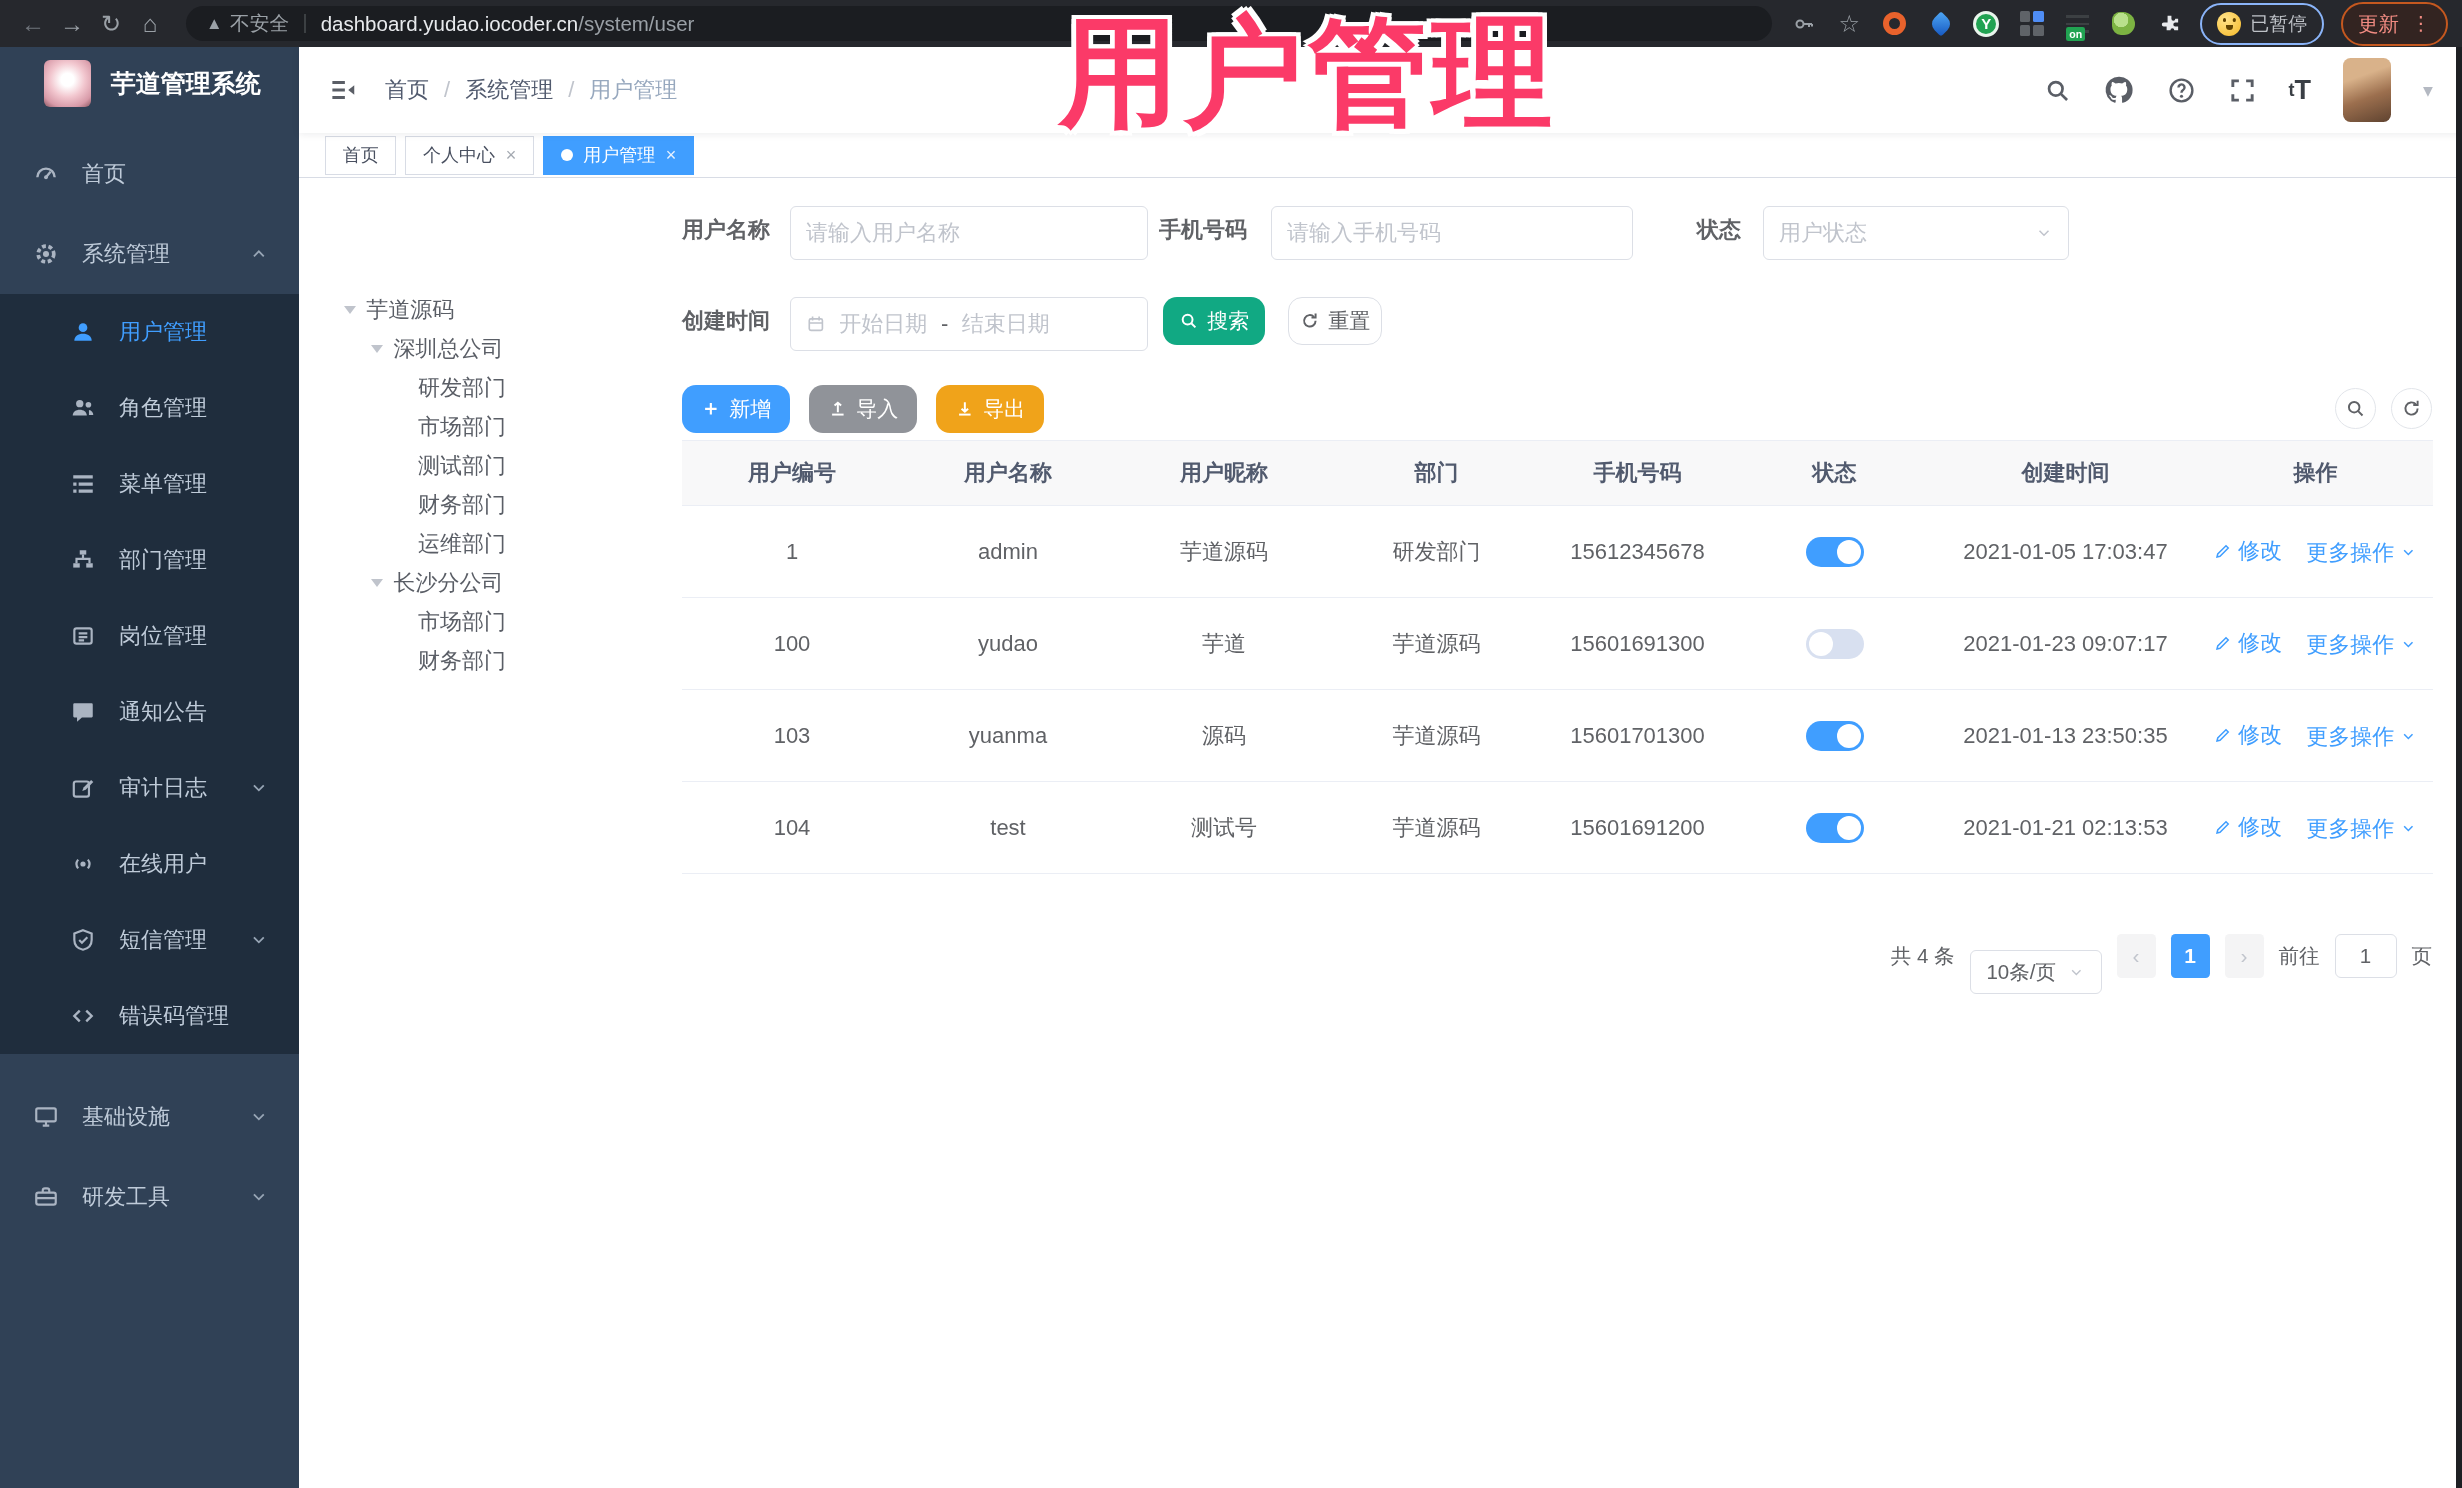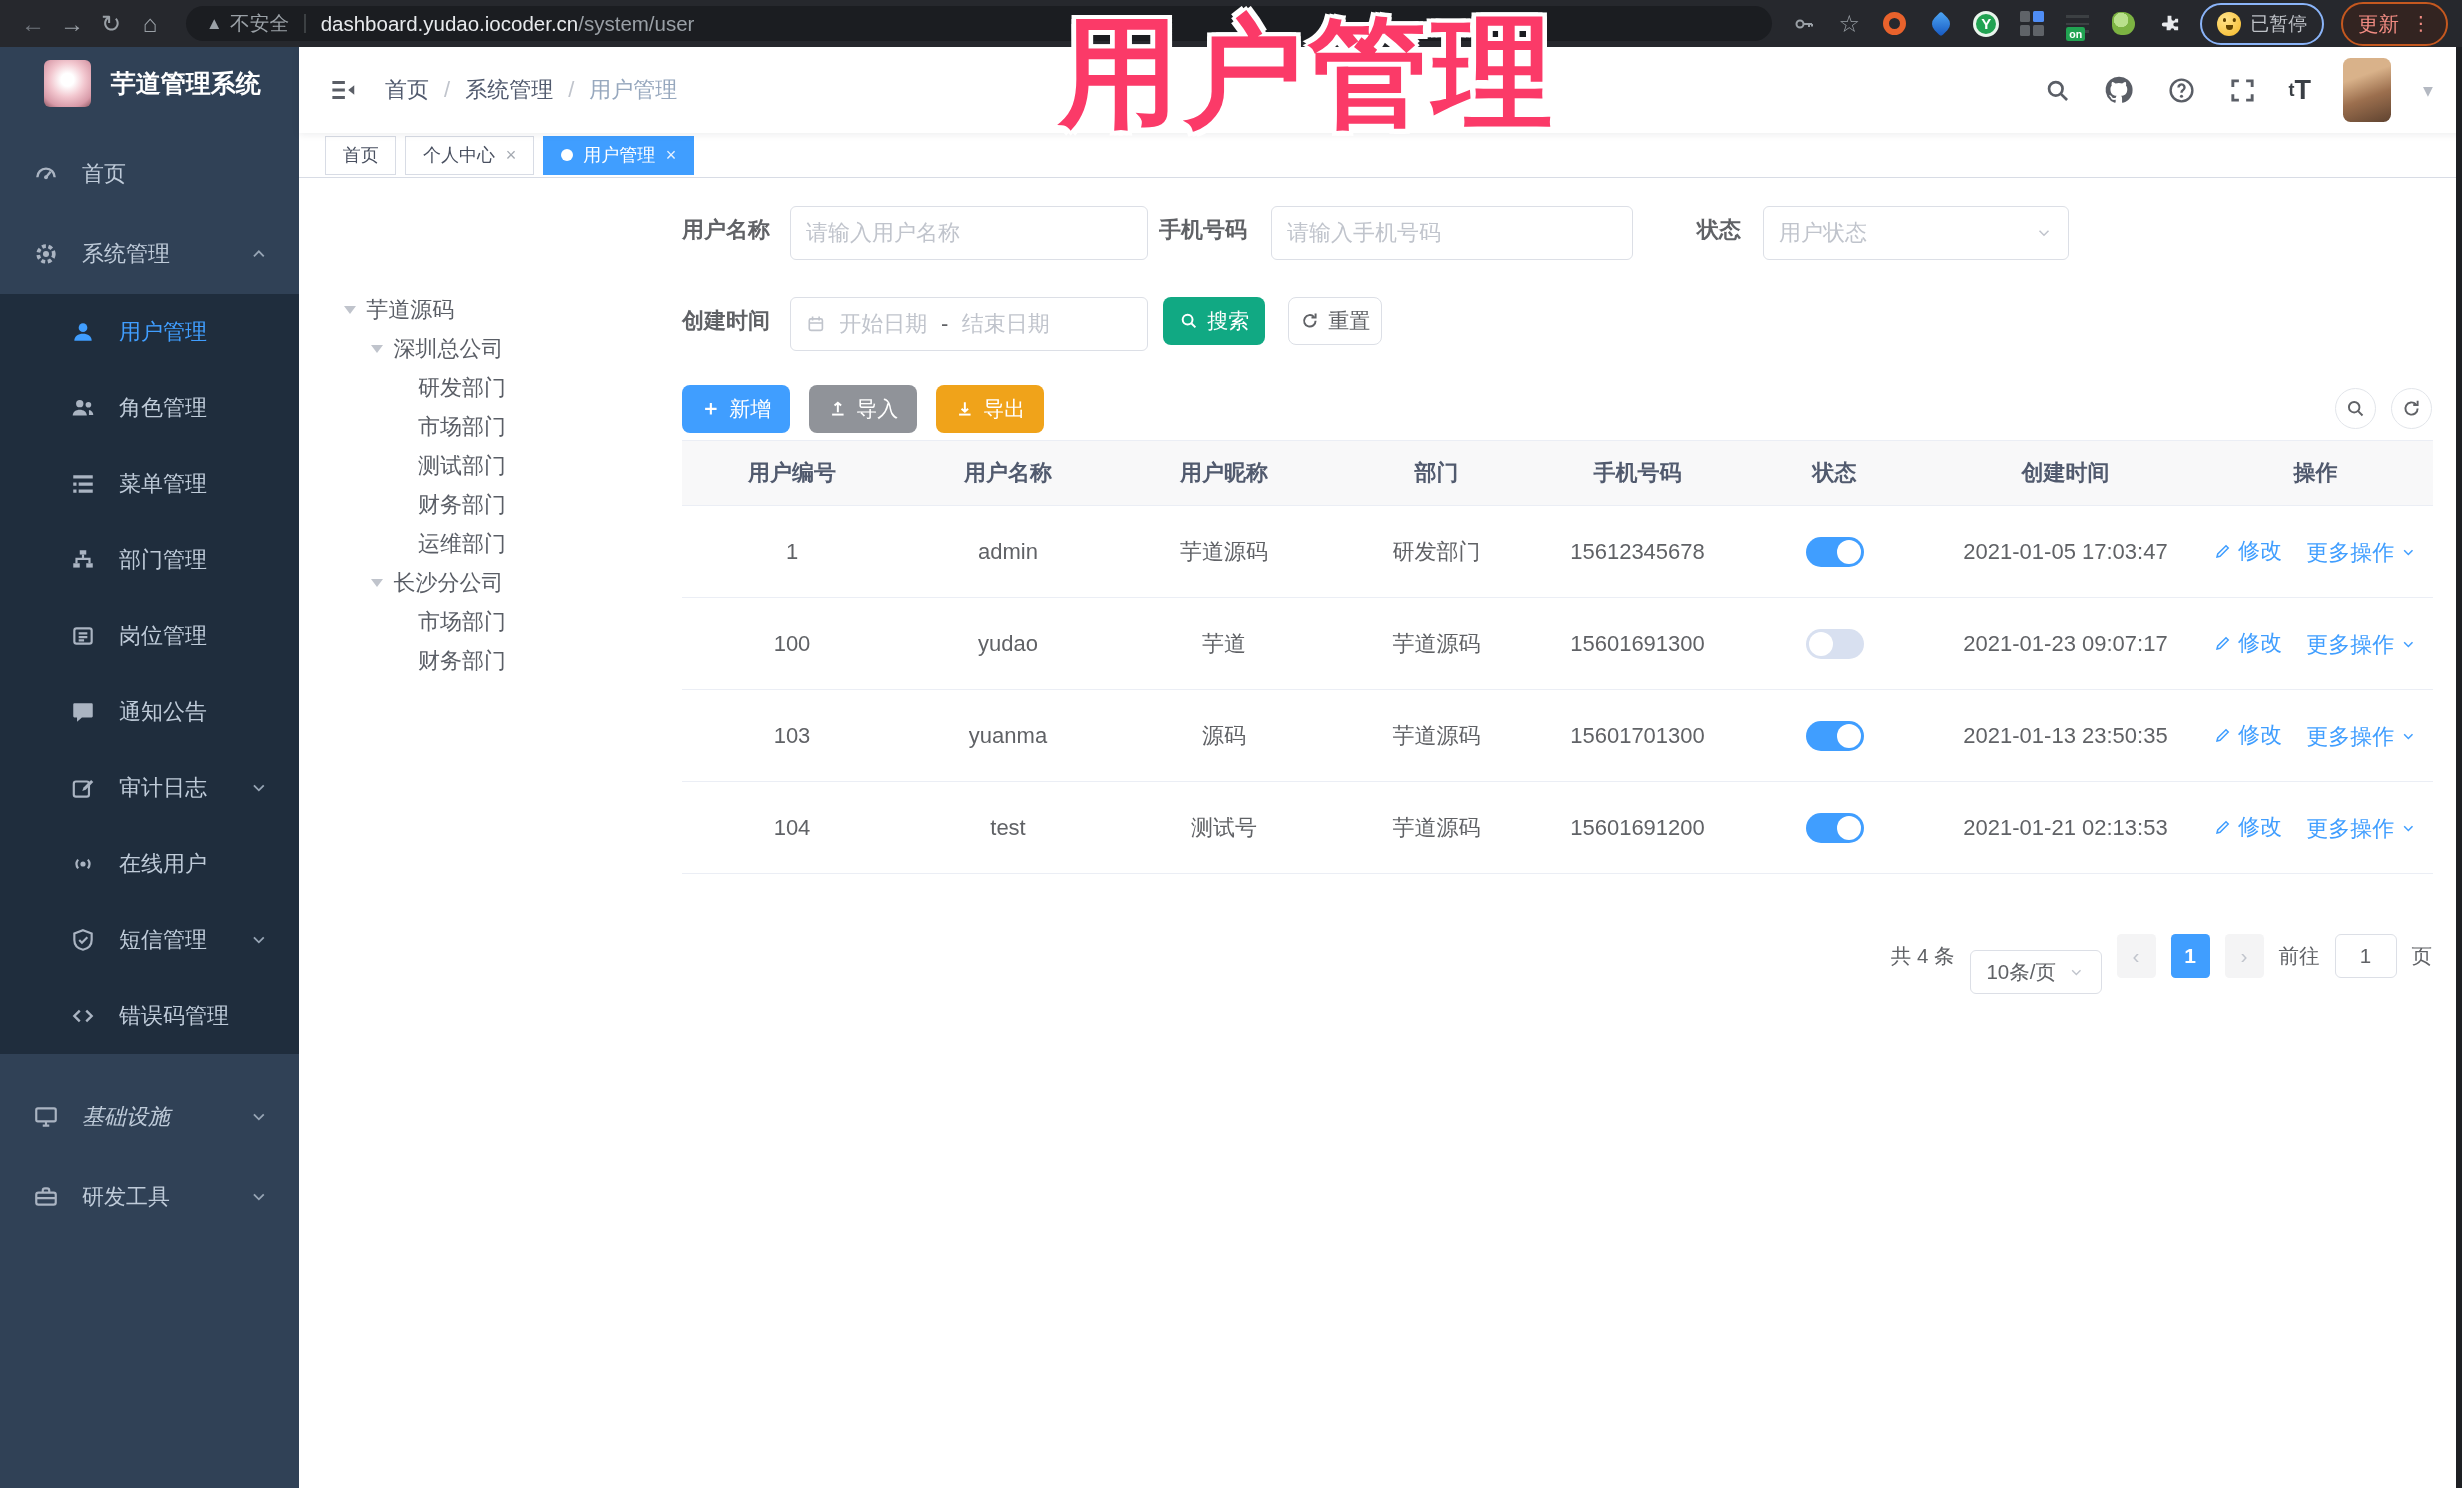--- a/index.html
+++ b/index.html
@@ -89,21 +89,21 @@
   .tnode { height:39px; display:flex; align-items:center; cursor:pointer; white-space:nowrap; }
   .tnode .tcaret { width:0; height:0; border-left:6.8px solid transparent; border-right:6.8px solid transparent; border-top:8.3px solid #c0c4cc; margin-right:10.6px; flex:none; }
   .lv1 { padding-left:16.7px; } .lv2 { padding-left:44px; } .lv3 { padding-left:91px; }
 
   .fl { position:absolute; font-size:22px; font-weight:bold; color:#606266; height:48px; display:flex; align-items:center; white-space:nowrap; }
   .fbox { position:absolute; height:54px; border:1.5px solid #dcdfe6; border-radius:6px; background:#fff; display:flex; align-items:center; padding:0 15px; font-size:22px; color:#c0c4cc; gap:10.6px; }
   .fbox input { border:none; outline:none; width:100%; font-size:22px; color:#606266; font-family:inherit; background:transparent; }
   .fbox input::placeholder { color:#c0c4cc; }
   .sel-caret { color:#c0c4cc; margin-left:auto; flex:none; }
 
-  .btn { position:absolute; height:48px; border-radius:8px; display:flex; align-items:center; justify-content:center; gap:9px; font-size:21px; cursor:pointer; border:none; color:#fff; font-family:inherit; }
+  .btn { position:absolute; height:48px; border-radius:14px; display:flex; align-items:center; justify-content:center; gap:9px; font-size:21px; cursor:pointer; border:none; color:#fff; font-family:inherit; }
   .btn-search { left:864px; top:118px; width:102px; background:#11a983; }
   .btn-reset { left:989px; top:118px; width:94px; background:#fff; color:#606266; border:1.5px solid #dcdfe6; }
   .btn-add { left:383px; top:206px; width:108px; background:#409eff; }
   .btn-import { left:510px; top:206px; width:108px; background:#909399; }
   .btn-export { left:637px; top:206px; width:108px; background:#f0a31a; }
   .circ { position:absolute; top:209px; width:41px; height:41px; border-radius:50%; border:1.5px solid #e2e5ea; background:#fff; color:#606266; display:flex; align-items:center; justify-content:center; cursor:pointer; }
 
   
   .utable { position:absolute; left:383px; top:261px; width:1750px; border-collapse:collapse; table-layout:fixed; }
   .utable th { height:65px; background:#f8f8f9; color:#515a6e; font-size:22px; font-weight:bold; border-top:1.5px solid #ebeef5; border-bottom:1.5px solid #ebeef5; text-align:center; }
@@ -314,21 +314,21 @@
       </div>
       <div class="mi">
         <span class="mic">
             <svg width="26" height="26" viewBox="0 0 24 24">
               <path d="M9 7 4 12l5 5M15 7l5 5-5 5" fill="none" stroke="currentColor" stroke-width="2.2"></path>
             </svg>
           </span>
         <span class="lab">错误码管理</span>
       </div>
     </div>
-    <div class="mi" style="margin-top:23px;font-style:italic;">
+    <div class="mi" style="margin-top:23px;">
       <span class="mic">
           <svg width="26" height="26" viewBox="0 0 24 24">
             <rect x="3" y="4" width="18" height="12" rx="1.5" fill="none" stroke="currentColor" stroke-width="2"></rect>
             <path d="M9 20h6M12 16v4" stroke="currentColor" stroke-width="2"></path>
           </svg>
         </span>
       <span class="lab">基础设施</span>
       <span class="arrow">
           <svg width="19.7" height="19.7" viewBox="0 0 24 24">
             <path d="M6 9l6 6 6-6" fill="none" stroke="currentColor" stroke-width="2.2"></path>

